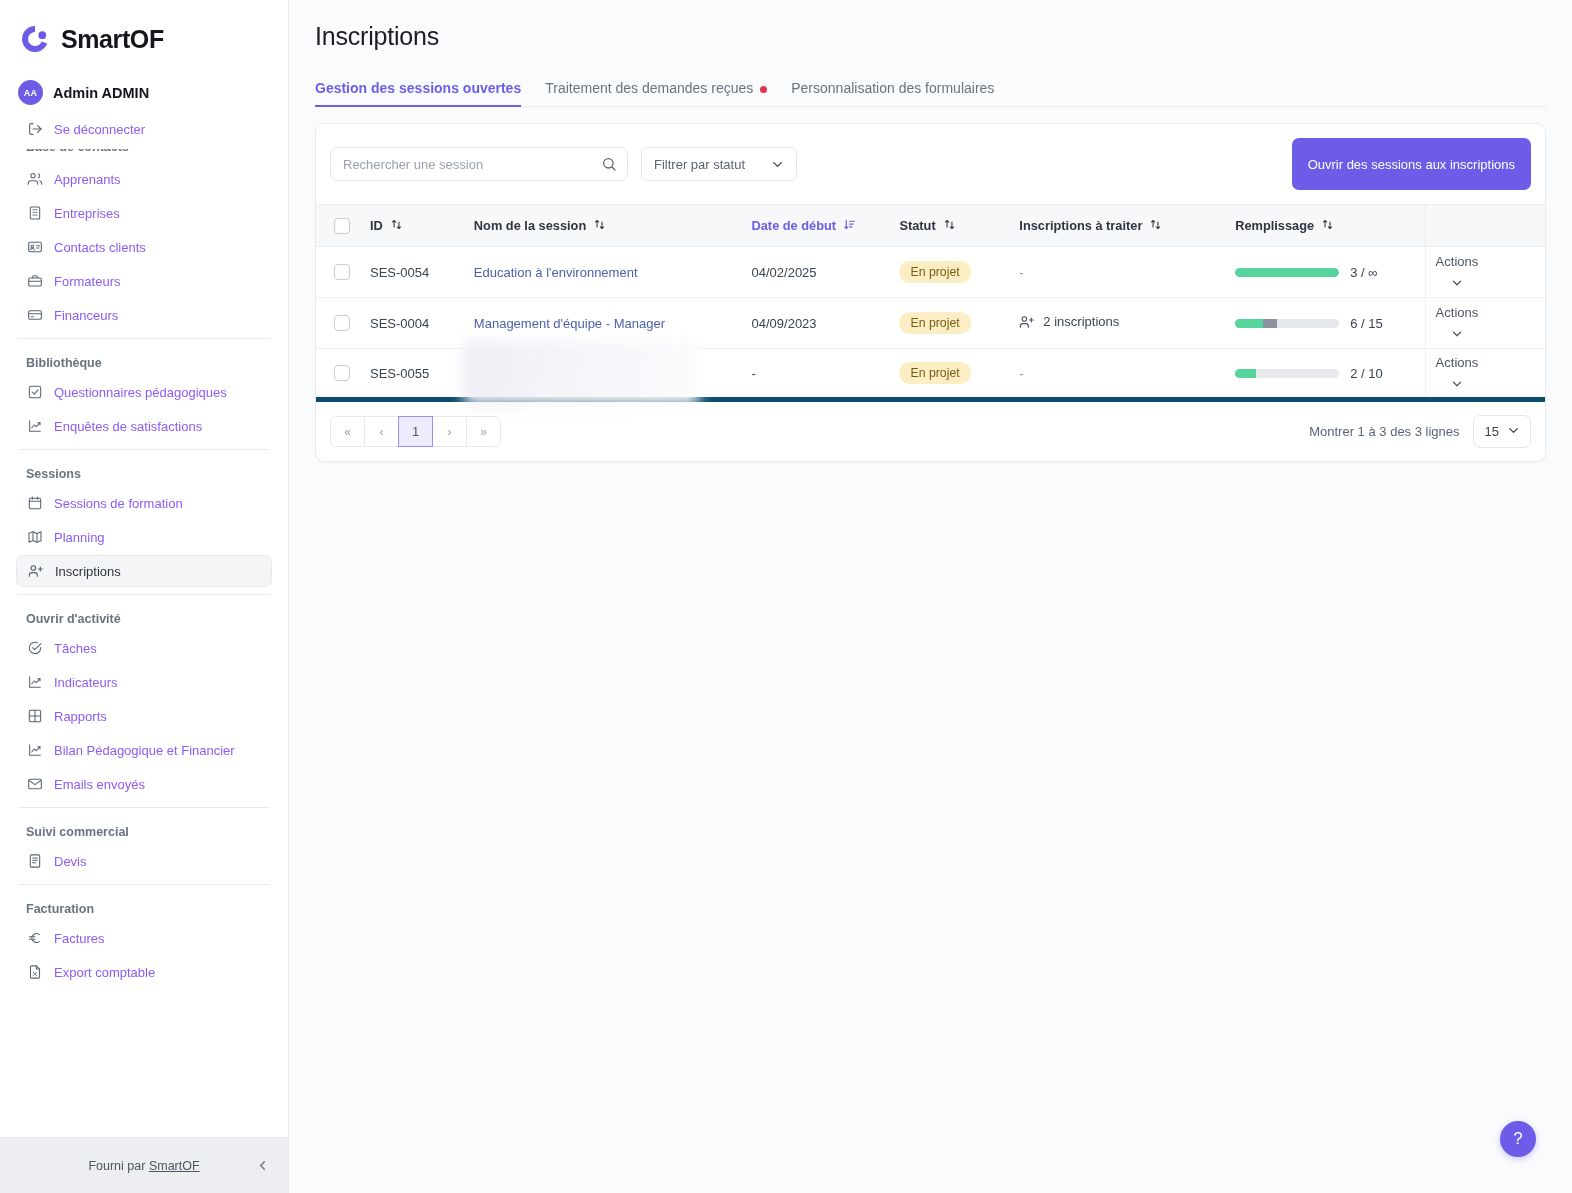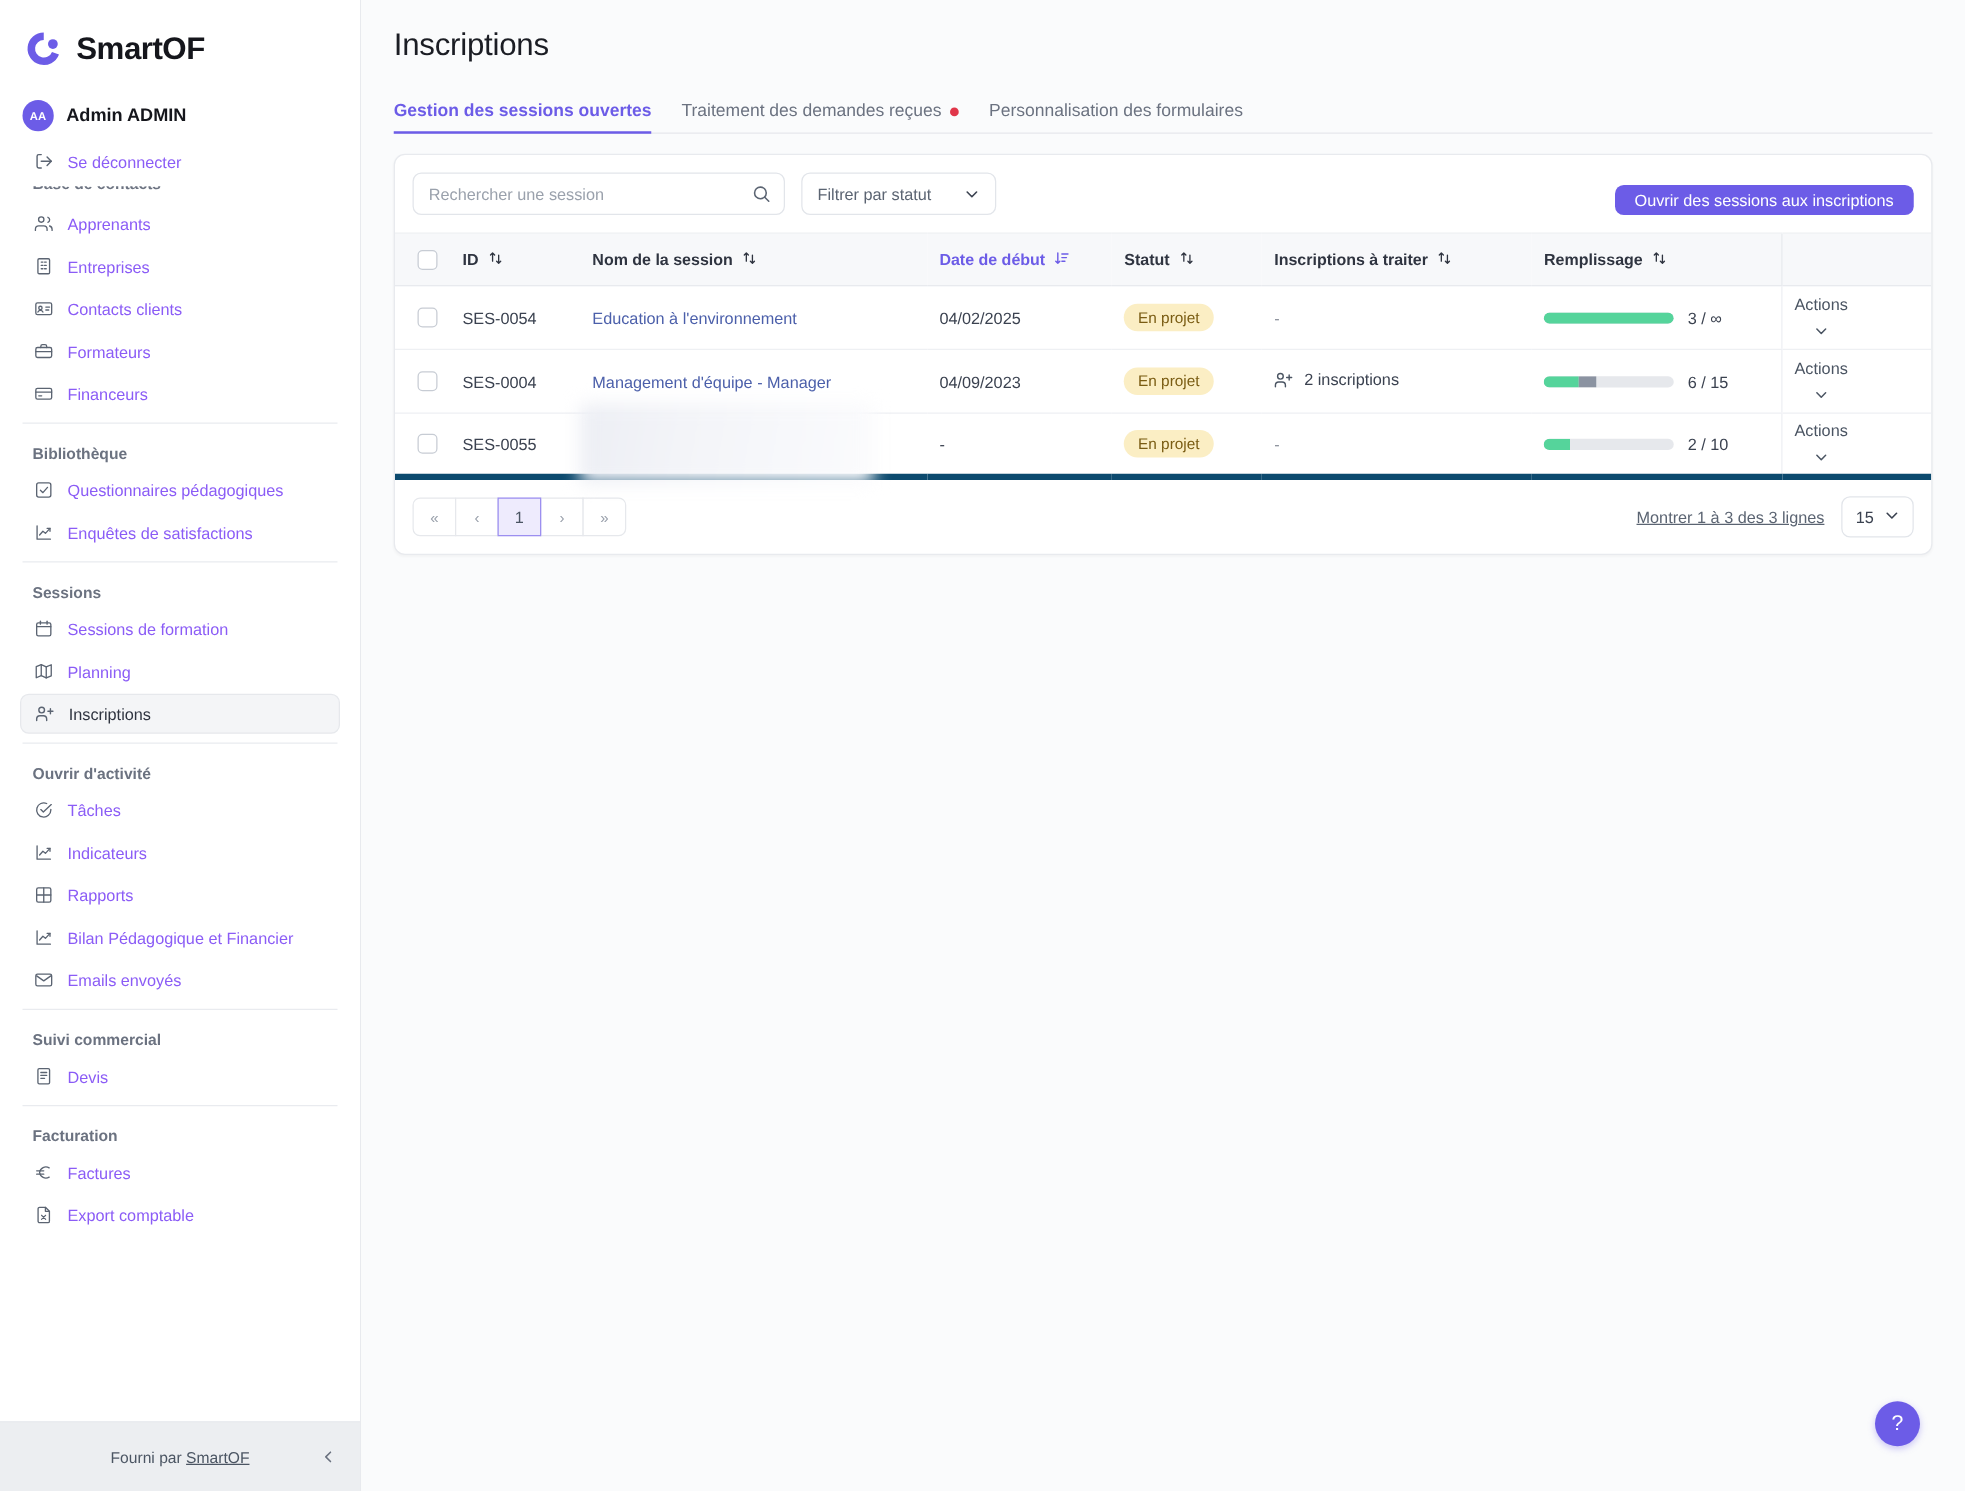--- a/index.html
+++ b/index.html
@@ -145,21 +145,21 @@
 
   
   .card {
     background: #fff;
     border: 1px solid #e8eaee;
     border-radius: 9px;
     overflow: hidden;
     box-shadow: 0 1px 2px rgba(16,24,40,0.03);
   }
   .toolbar {
-    display: flex; align-items: flex-end; gap: 13px;
+    display: flex; align-items: center; gap: 13px;
     padding: 14px 14px;
   }
   .search-box {
     position: relative; width: 298px; height: 34px;
   }
   .search-box input {
     width: 100%; height: 100%;
     border: 1px solid #e2e5ea; border-radius: 7px;
     padding: 0 34px 0 12px;
     font-size: 13px; color: #374151;
@@ -173,21 +173,21 @@
   .select-box {
     height: 34px; width: 156px;
     border: 1px solid #e2e5ea; border-radius: 7px;
     display: flex; align-items: center; justify-content: space-between;
     padding: 0 11px 0 12px;
     font-size: 13px; color: #5b6472; cursor: pointer; background: #fff;
   }
   .select-box .chev { color: #3b4250; width: 15px; height: 15px; }
   .primary-btn {
     margin-left: auto;
-    height: 24px; padding: 0 16px;
+    height: 52px; padding: 0 16px;
     background: #6c5ce7; color: #fff;
     border: none; border-radius: 7px;
     font-size: 13px; font-family: inherit; cursor: pointer;
     white-space: nowrap;
   }
 
   
   table.data { width: 100%; border-collapse: collapse; }
   table.data thead th {
     background: #f7f8fa;
@@ -274,21 +274,21 @@
     font-size: 12px; color: #9aa1ac; cursor: pointer;
     margin-left: -1px;
   }
   .pg:first-child { border-radius: 6px 0 0 6px; margin-left: 0; }
   .pg:last-child { border-radius: 0 6px 6px 0; }
   .pg.current {
     border: 1px solid #9c8ff0; background: #eeebfd;
     color: #4b5563; z-index: 2; font-size: 13px;
   }
   .pager-right { margin-left: auto; display: flex; align-items: center; gap: 13px; }
-  .pager-info { font-size: 13px; color: #5b6472; white-space: nowrap; text-decoration: underline; }
+  .pager-info { font-size: 13px; color: #5b6472; white-space: nowrap; }
   .page-size {
     height: 33px; min-width: 58px;
     border: 1px solid #e2e5ea; border-radius: 7px;
     display: flex; align-items: center; justify-content: space-between; gap: 7px;
     padding: 0 9px 0 11px;
     font-size: 13px; color: #3b4250; background: #fff; cursor: pointer;
   }
 
   
   .help-fab {

